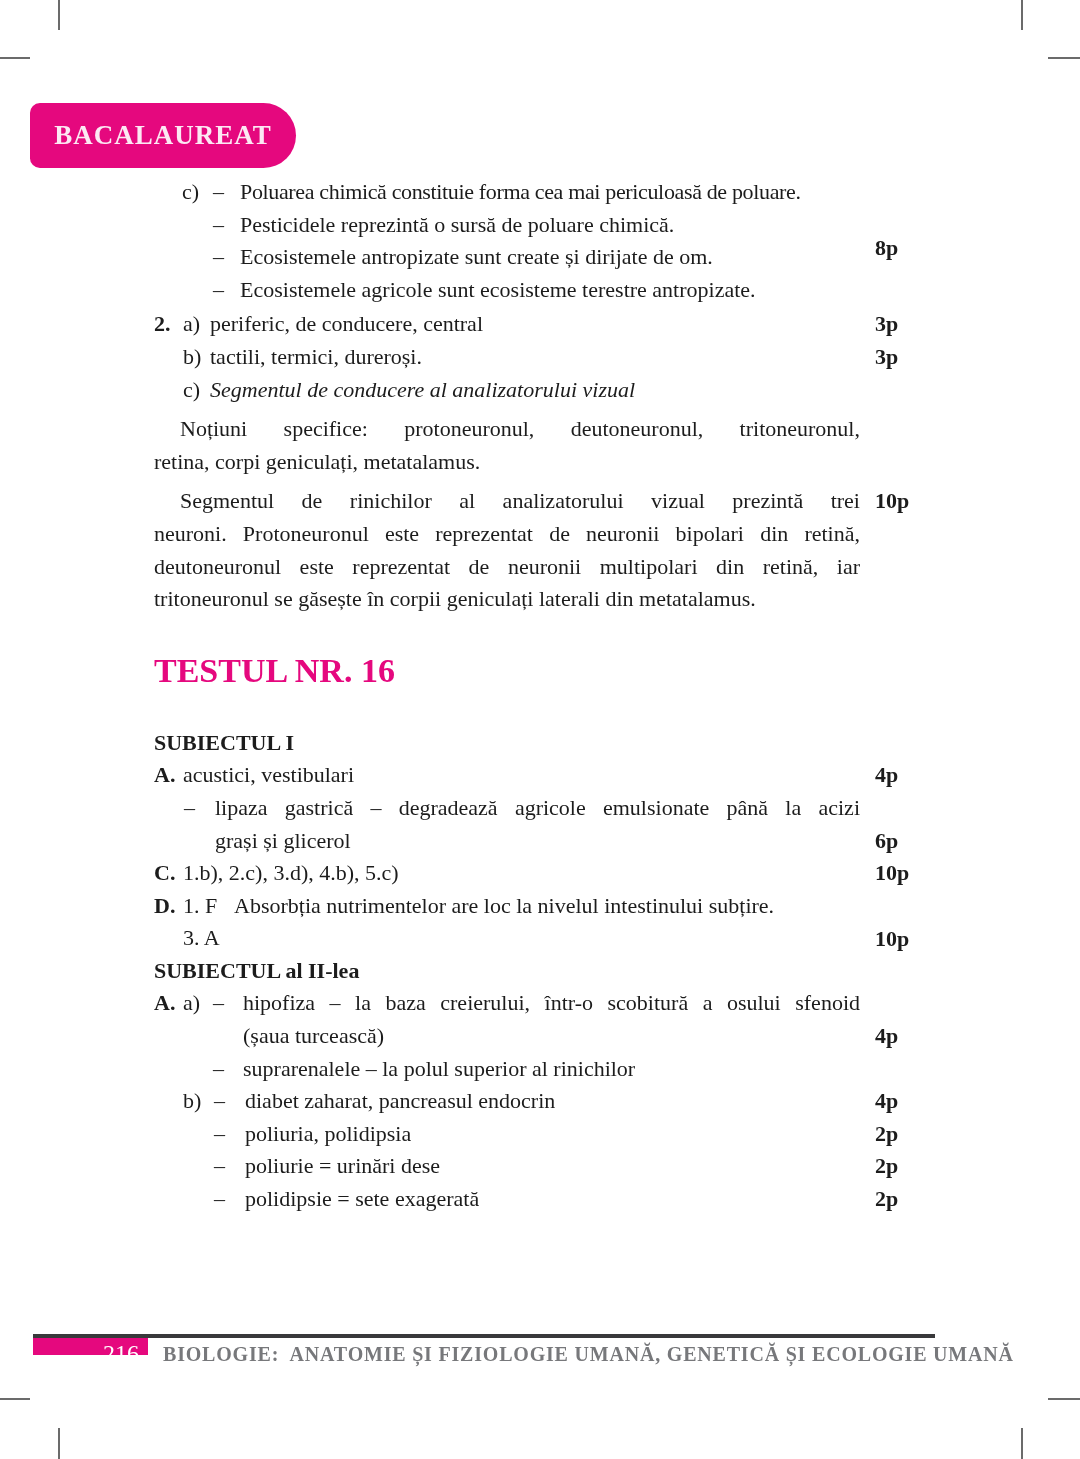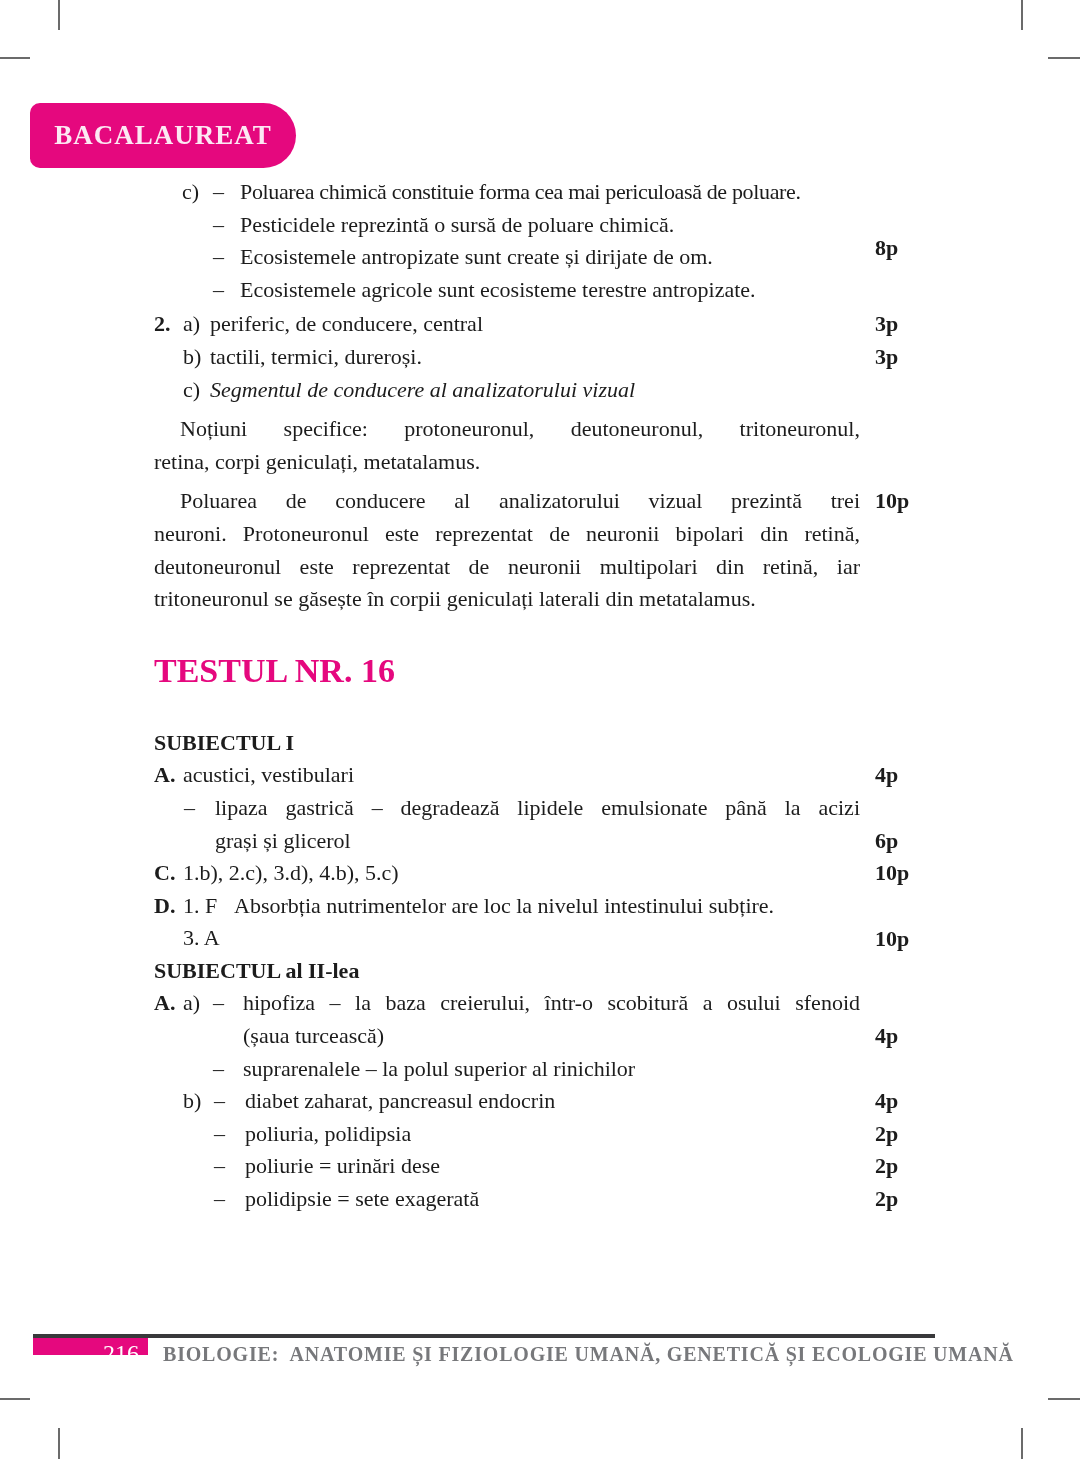--- a/index.html
+++ b/index.html
@@ -122,39 +122,39 @@
     <span class="pts">3p</span>
   </div>
   <div class="row nw ind29">
     <span class="lbl w27">c)</span><span class="i">Segmentul de conducere al analizatorului vizual</span>
   </div>
 
   <div class="row j ti26">Noțiuni specifice: protoneuronul, deutoneuronul, tritoneuronul,</div>
   <div class="row nw">retina, corpi geniculați, metatalamus.</div>
 
   <div class="block">
-    <div class="row j ti26">Poluarea de conducere al analizatorului vizual prezintă trei</div>
+    <div class="row j ti26">Segmentul de rinichilor al analizatorului vizual prezintă trei</div>
     <div class="row j">neuroni. Protoneuronul este reprezentat de neuronii bipolari din retină,</div>
     <div class="row j">deutoneuronul este reprezentat de neuronii multipolari din retină, iar</div>
     <div class="row nw">tritoneuronul se găsește în corpii geniculați laterali din metatalamus.</div>
     <span class="pts">10p</span>
   </div>
 
   <div class="test-title">TESTUL NR. 16</div>
 
   <div class="row heading mt34">SUBIECTUL I</div>
 
   <div class="row nw">
     <span class="lbl w29 b">A.</span><span>acustici, vestibulari</span>
     <span class="pts">4p</span>
   </div>
 
   <div class="block">
     <div class="row j ind30">
-      <span class="lbl w31">–</span><span>lipaza gastrică – degradează lipidele emulsionate până la acizi</span>
+      <span class="lbl w31">–</span><span>lipaza gastrică – degradează agricole emulsionate până la acizi</span>
     </div>
     <div class="row nw ind61">grași și glicerol</div>
     <span class="pts pts-l2">6p</span>
   </div>
 
   <div class="row nw">
     <span class="lbl w29 b">C.</span><span>1.b), 2.c), 3.d), 4.b), 5.c)</span>
     <span class="pts">10p</span>
   </div>
 

